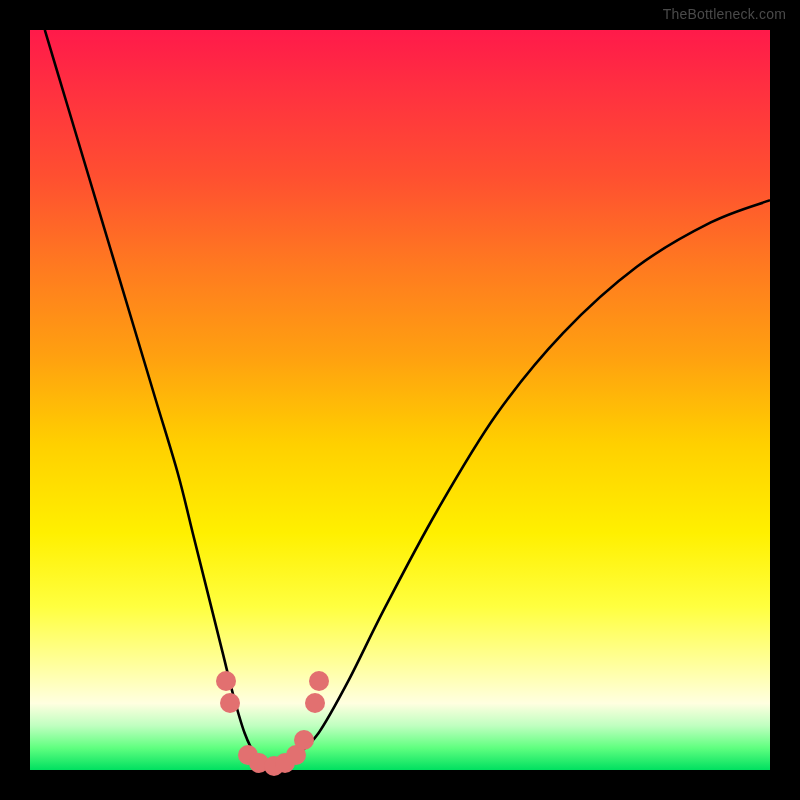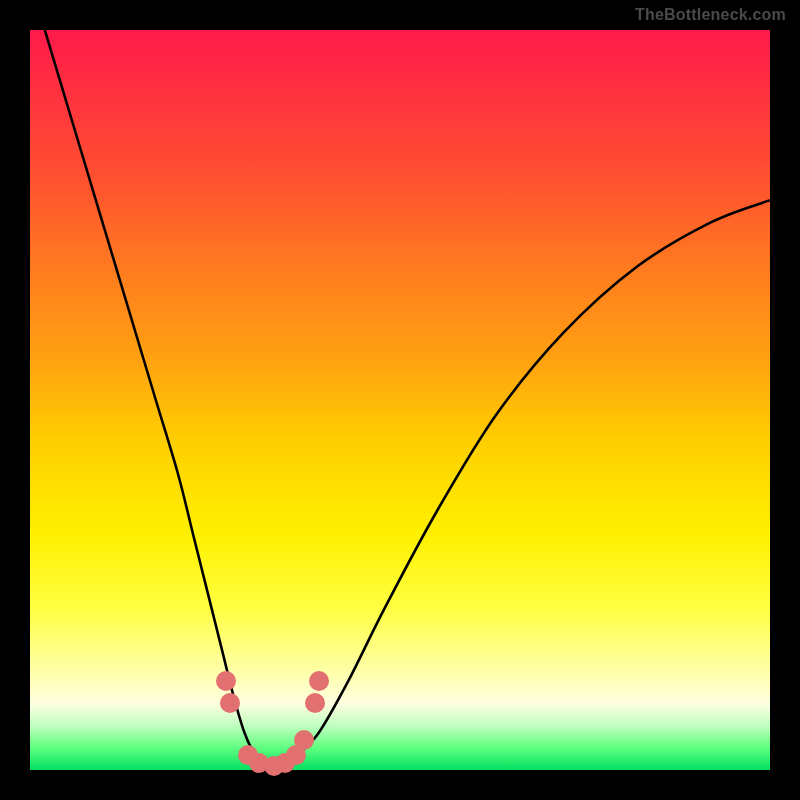--- a/index.html
+++ b/index.html
@@ -31,22 +31,22 @@
       #c0ffc0 94%,
       #60ff80 97%,
       #00e060 100%
     );
   }
   .watermark {
     position: absolute;
     top: 6px;
     right: 14px;
     color: #4a4a4a;
-    font-size: 16px;
-    font-weight: 700;
+    font-size: 14px;
+    font-weight: 400;
     letter-spacing: 0.2px;
   }
   svg.curve {
     position: absolute;
     left: 0; top: 0;
     width: 100%;
     height: 100%;
     pointer-events: none;
   }
   .marker {

